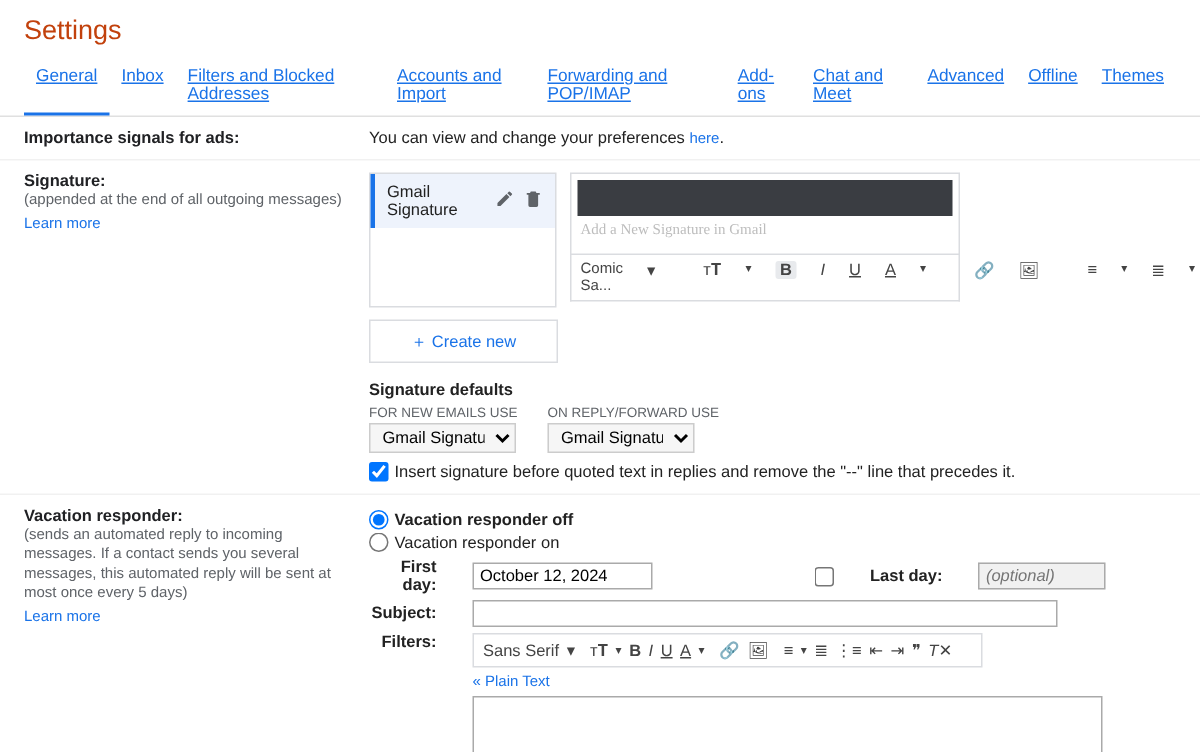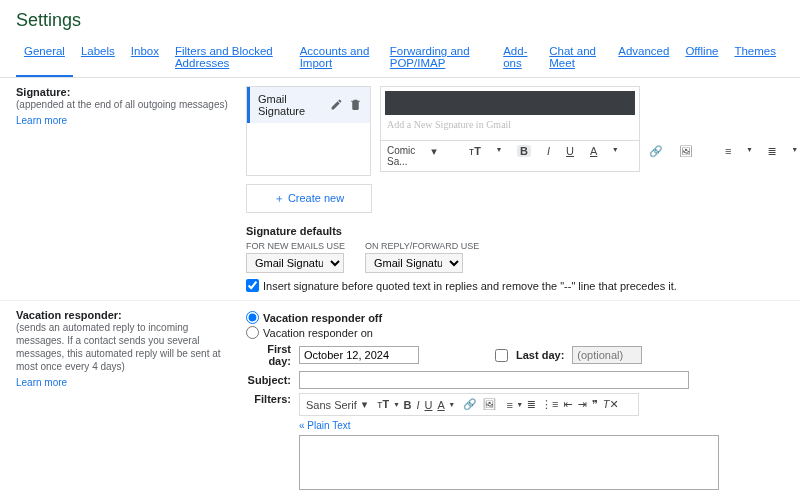--- a/index.html
+++ b/index.html
@@ -1,18 +1,18 @@
 <!DOCTYPE html>
 <html><head>
 <meta charset="utf-8">
 <style>
   * { box-sizing: border-box; margin: 0; padding: 0; }
   body { font-family: Arial, sans-serif; font-size: 11px; color: #222; background: #fff; width: 800px; }
   .page { width: 800px; }
-  .title { font-size: 18px; font-weight: 400; padding: 10px 0 8px 16px; color: #14532d; }
+  .title { font-size: 18px; font-weight: 400; padding: 10px 0 8px 16px; color: #c2410c; }
   .tabs { display: flex; gap: 0; padding: 0 16px; border-bottom: 1px solid #e0e0e0; }
   .tab { padding: 6px 8px; color: #1a73e8; font-size: 11.5px; cursor: pointer; border-bottom: 2px solid transparent; text-decoration: underline; }
   .tab.active { color: #1a73e8; border-bottom: 2px solid #1a73e8; font-weight: 500; }
   .row { display: flex; border-bottom: 1px solid #f1f1f1; padding: 8px 16px; }
   .left { width: 230px; padding-right: 12px; flex-shrink: 0; }
   .right { flex: 1; }
   .lbl { font-weight: bold; color: #202124; font-size: 11px; }
   .sub { color: #5f6368; font-size: 10px; line-height: 1.3; }
   .link { color: #1a73e8; font-size: 10px; cursor: pointer; }
   .sig-row { display: flex; gap: 8px; }
@@ -28,47 +28,52 @@
   .toolbar .ic { width: 14px; text-align: center; cursor: pointer; }
   .toolbar .sep { width:1px; height:14px; background:#dadce0; }
   .create-new { margin-top: 8px; width: 126px; border: 1px solid #dadce0; padding: 6px; text-align: center; color: #1a73e8; font-size: 11px; cursor: pointer; }
   .sec-head { font-weight: bold; font-size: 11px; margin: 12px 0 4px 0; }
   .sm-cap { font-size: 9px; color: #5f6368; text-transform: uppercase; margin-bottom: 2px; }
   select { font-size: 11px; border: 1px solid #ccc; padding: 2px 4px; background: #f6f6f6; }
   .sel-w { width: 98px; }
   input[type="text"] { font-size: 11px; border: 1px solid #aaa; padding: 2px 4px; background:#fff; }
   .chk-line { display: flex; align-items: center; gap: 4px; margin-top: 6px; font-size: 11px; }
   .radio-line { display: flex; align-items: center; gap: 4px; font-size: 11px; margin: 2px 0; }
-  .form-line { display: flex; align-items: center; gap: 8px; margin: 4px 0; }
+  .form-line { display: flex; align-items: center; gap: 24px; margin: 4px 0; }
   .form-line .flabel { width: 45px; text-align: right; font-weight: bold; font-size: 11px; }
   .msg-toolbar { display: flex; align-items: center; gap: 5px; border: 1px solid #dadce0; padding: 4px 6px; width: 340px; font-size: 11px; color:#444;}
   .msg-box { width: 420px; height: 55px; border: 1px solid #aaa; background:#fff; }
   .plain { color:#1a73e8; font-size:10px; margin:4px 0; }
   svg.icon { width:13px; height:13px; fill:#5f6368; }
 </style>
 </head>
 <body>
 
 <div class="page">
   <div class="title">Settings</div>
 
   <div class="tabs">
     <div class="tab active">General</div>
-    <div class="tab">Labels</div>
     <div class="tab">Inbox</div>
     <div class="tab">Filters and Blocked Addresses</div>
     <div class="tab">Accounts and Import</div>
     <div class="tab">Forwarding and POP/IMAP</div>
     <div class="tab">Add-ons</div>
     <div class="tab">Chat and Meet</div>
     <div class="tab">Advanced</div>
     <div class="tab">Offline</div>
     <div class="tab">Themes</div>
   </div>
 
+  <div class="row">
+    <div class="left"><span class="lbl">Importance signals for ads:</span></div>
+    <div class="right">
+      <span>You can view and change your preferences </span><span class="link">here</span><span>.</span>
+    </div>
+  </div>
 
   <div class="row" style="align-items:flex-start;">
     <div class="left">
       <div class="lbl">Signature:</div>
       <div class="sub">(appended at the end of all outgoing messages)</div>
       <div class="link" style="margin-top:4px;">Learn more</div>
     </div>
     <div class="right">
       <div class="sig-row">
         <div>
@@ -132,39 +137,39 @@
       <div class="chk-line">
         <input type="checkbox" checked="" style="">
         <span>Insert signature before quoted text in replies and remove the "--" line that precedes it.</span>
       </div>
     </div>
   </div>
 
   <div class="row" style="align-items:flex-start; border-bottom:none;">
     <div class="left">
       <div class="lbl">Vacation responder:</div>
-      <div class="sub">(sends an automated reply to incoming messages. If a contact sends you several messages, this automated reply will be sent at most once every 4 days)</div>
+      <div class="sub">(sends an automated reply to incoming messages. If a contact sends you several messages, this automated reply will be sent at most once every 5 days)</div>
       <div class="link" style="margin-top:4px;">Learn more</div>
     </div>
     <div class="right">
       <div class="radio-line">
         <input type="radio" name="vac" checked="" style="">
         <b>Vacation responder off</b>
       </div>
       <div class="radio-line">
         <input type="radio" name="vac" style="">
         <span>Vacation responder on</span>
       </div>
       <div class="form-line">
         <span class="flabel">First day:</span>
         <input type="text" style="width: 120px;" value="October 12, 2024">
         <span style="width:60px;"></span>
         <input type="checkbox" style="">
         <b>Last day:</b>
-        <input type="text" style="width: 70px; background: rgb(241, 241, 241); color: rgb(153, 153, 153);" disabled="" placeholder="(optional)">
+        <input type="text" style="width: 85px; background: rgb(241, 241, 241); color: rgb(153, 153, 153); font-style: italic;" disabled="" placeholder="(optional)">
       </div>
       <div class="form-line">
         <span class="flabel">Subject:</span>
         <input type="text" style="width: 390px;">
       </div>
       <div class="form-line" style="align-items:flex-start;">
         <span class="flabel">Filters:</span>
         <div>
           <div class="msg-toolbar">
             <span class="sel">Sans Serif</span>

